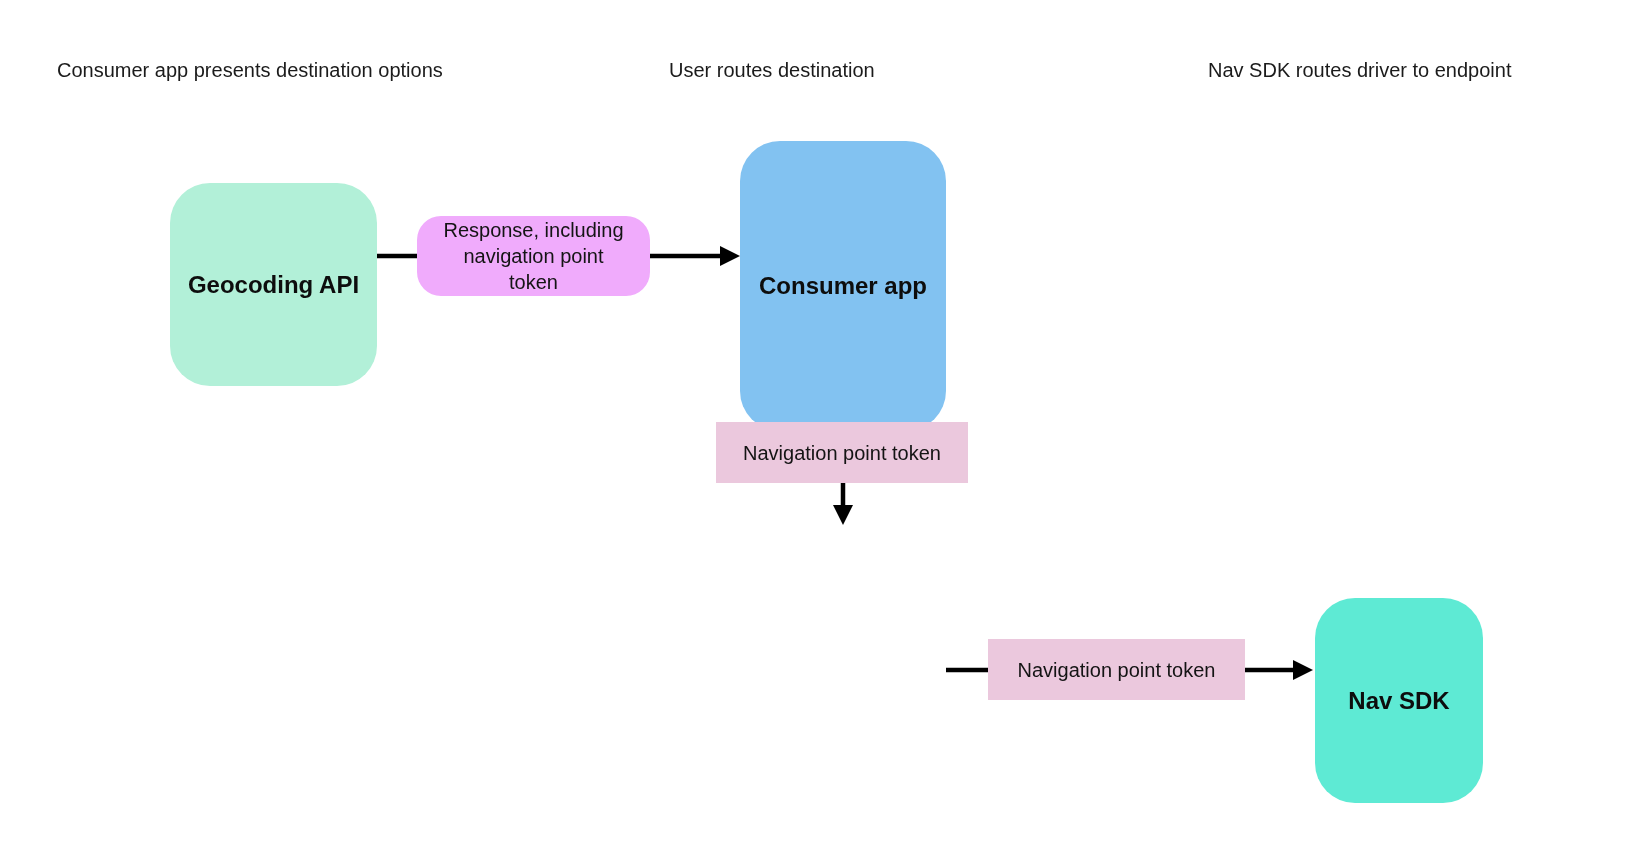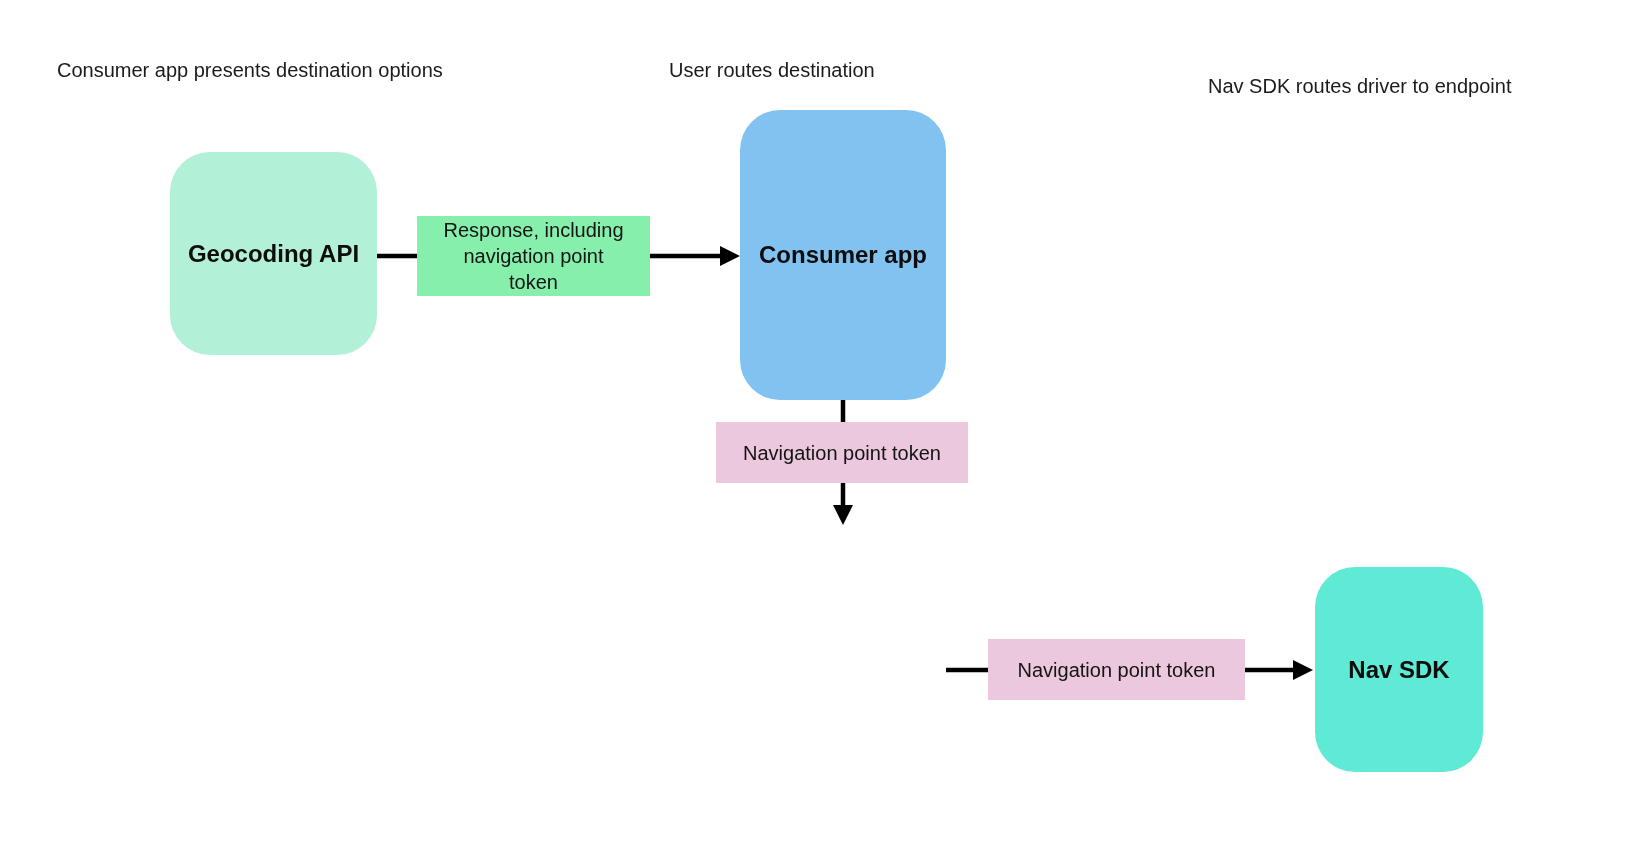--- a/index.html
+++ b/index.html
@@ -22,20 +22,21 @@
     color: #1b1b1b;
     white-space: nowrap;
   }
   .node {
     position: absolute;
     border-radius: 40px;
     display: flex;
     align-items: center;
     justify-content: center;
     text-align: center;
+    margin-top: 31px;
   }
   .node .node-label {
     font-weight: bold;
     font-size: 24px;
     color: #0d0d0d;
   }
   .edge-label {
     position: absolute;
     display: flex;
     align-items: center;
@@ -57,21 +58,21 @@
     pointer-events: none;
   }
 </style>
 </head>
 <body>
 
 <div class="canvas">
 
   <div class="col-header" style="left:57px; top:55px;">Consumer app presents destination options</div>
   <div class="col-header" style="left:669px; top:55px;">User routes destination</div>
-  <div class="col-header" style="left:1208px; top:71px;">Nav SDK routes driver to endpoint</div>
+  <div class="col-header" style="left:1208px; top:55px;">Nav SDK routes driver to endpoint</div>
 
   <svg class="connectors" viewBox="0 0 1646 868">
 
     <line x1="377" y1="256" x2="417" y2="256" stroke="#000" stroke-width="4.5"></line>
 
     <line x1="650" y1="256" x2="724" y2="256" stroke="#000" stroke-width="4.5"></line>
     <polygon points="740,256 720,246 720,266" fill="#000"></polygon>
 
     <line x1="843" y1="400" x2="843" y2="422" stroke="#000" stroke-width="4.5"></line>
 
@@ -90,21 +91,21 @@
 
   <div class="node" style="left: 740px; top: 110px; width: 206px; height: 290px; background-color: rgb(130, 194, 241);">
     <span class="node-label">Consumer app</span>
   </div>
 
 
   <div class="node" style="left: 1315px; top: 567px; width: 168px; height: 205px; background-color: #5eead4;">
     <span class="node-label">Nav SDK</span>
   </div>
 
-  <div class="edge-label" style="left: 417px; top: 216px; width: 233px; height: 80px; background-color: #86efac;">
+  <div class="edge-label" style="left: 417px; top: 216px; width: 233px; height: 80px; background-color: #f0abfc; border-radius: 24px;">
     <span class="edge-label-text">Response, including
 navigation point
 token</span>
   </div>
 
   <div class="edge-label" style="left: 716px; top: 422px; width: 252px; height: 61px; background-color: rgb(235, 200, 221);">
     <span class="edge-label-text">Navigation point token</span>
   </div>
 
   <div class="edge-label" style="left: 988px; top: 639px; width: 257px; height: 61px; background-color: rgb(235, 200, 221);">

